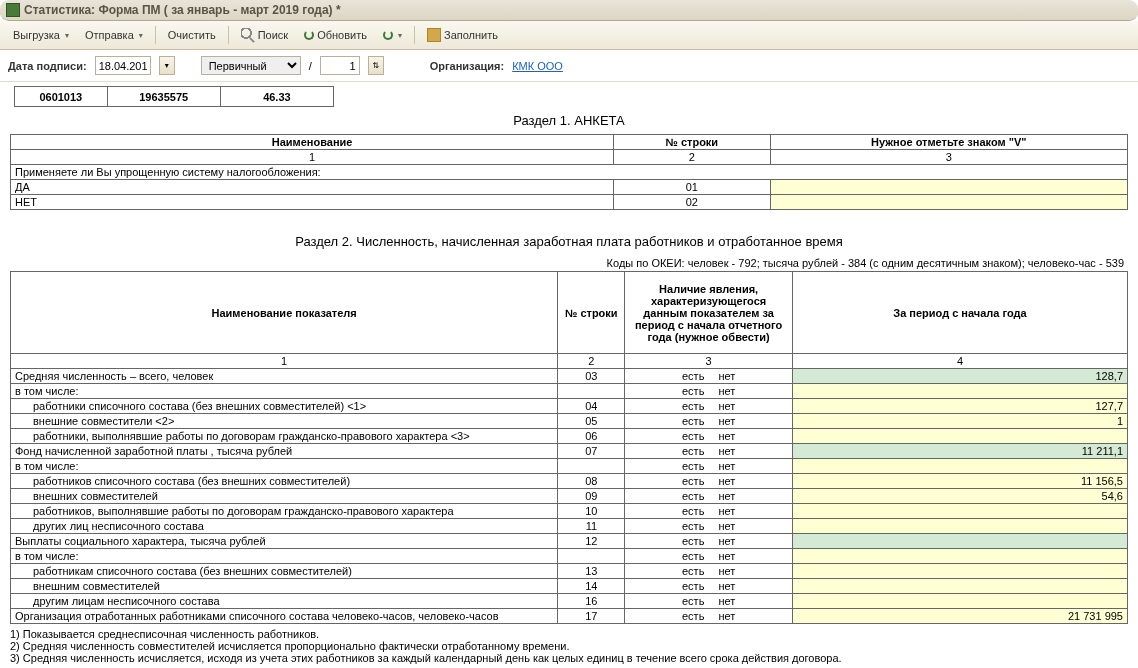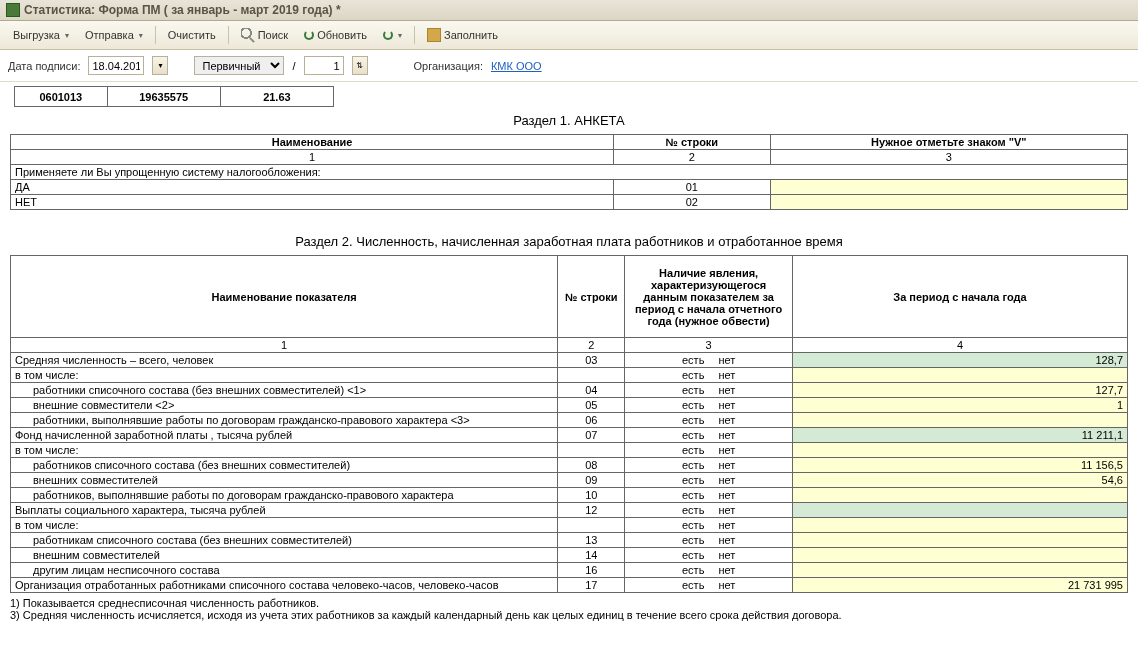--- a/index.html
+++ b/index.html
@@ -1,34 +1,34 @@
 <!DOCTYPE html>
 <html><head>
 <meta charset="utf-8">
 <style>
 * { box-sizing: border-box; margin: 0; padding: 0; }
 body { font-family: Arial, sans-serif; font-size: 11px; background: #fff; width: 1138px; }
-.titlebar { background: linear-gradient(#e8e4d8, #dcd6c4); border-bottom: 1px solid #b0a88f; padding: 3px 6px; display: flex; align-items: center; gap: 4px; }
+.titlebar { background: linear-gradient(#e8e4d8, #dcd6c4); border-bottom: 1px solid #b0a88f; padding: 3px 6px; display: flex; align-items: center; gap: 4px; border-radius: 9px; }
 .titlebar-icon { width: 14px; height: 14px; background: #4a7a3a; border: 1px solid #2a5a1a; display: inline-block; }
 .titlebar-text { font-weight: bold; color: #5a5442; font-size: 12px; }
 .toolbar { background: linear-gradient(#faf8f0, #ede8d8); border-bottom: 1px solid #c8c0a8; padding: 4px 6px; display: flex; align-items: center; gap: 2px; }
 .tb-btn { padding: 2px 6px; color: #333; cursor: pointer; border: 1px solid transparent; display: flex; align-items: center; gap: 3px; }
 .tb-sep { width: 1px; height: 18px; background: #c8c0a8; margin: 0 3px; }
 .tb-dd::after { content: "▾"; font-size: 8px; margin-left: 2px; color: #666; }
 .icon-sm { width: 14px; height: 14px; display: inline-block; }
 .icon-search { background: radial-gradient(circle at 35% 35%, transparent 4px, #888 4px, #888 6px, transparent 6px); position: relative; }
 .icon-search::after { content: ""; position: absolute; width: 6px; height: 2px; background: #888; transform: rotate(45deg); bottom: 1px; right: 0; }
 .icon-refresh { border: 2px solid #3a7a3a; border-radius: 50%; border-top-color: transparent; width: 10px; height: 10px; }
 .icon-fill { background: #d4a84a; border: 1px solid #a8842a; }
 .paramrow { background: #fff; padding: 6px 8px; display: flex; align-items: center; gap: 8px; border-bottom: 1px solid #e0dcc8; }
-.param-label { color: #333; }
+.param-label { color: #333; font-weight: bold; }
 .param-input { border: 1px solid #b8b098; padding: 1px 3px; font-size: 11px; height: 19px; background: #fff; }
 .param-input.date { width: 56px; }
 .param-dd-btn { width: 16px; height: 19px; border: 1px solid #b8b098; background: linear-gradient(#f8f4e8,#e8e0c8); font-size: 8px; cursor: pointer; }
-.param-select { border: 1px solid #b8b098; padding: 1px 3px; font-size: 11px; height: 19px; width: 90px; }
+.param-select { border: 1px solid #b8b098; padding: 1px 3px; font-size: 11px; height: 19px; width: 100px; }
 .param-num { width: 40px; text-align: right; }
 .link-blue { color: #2060c0; text-decoration: underline; cursor: pointer; }
 .content { padding: 4px 10px; }
 table.data { border-collapse: collapse; width: 100%; }
 table.data td, table.data th { border: 1px solid #666; padding: 1px 4px; font-size: 11px; vertical-align: middle; background: #fff; }
 .codes-row td { text-align: center; font-weight: bold; background: #fff; height: 20px; }
 .section-title { text-align: center; font-weight: normal; font-size: 13px; padding: 6px 0; }
 .hdr-cell { text-align: center; background: #fff; font-weight: bold; }
 .num-cell { text-align: center; }
 .yellow-cell { background: #ffffd4 !important; }
@@ -91,21 +91,21 @@
   <span class="link-blue">КМК ООО</span>
 </div>
 
 <div class="content">
 
   <table class="data" style="width:320px;margin-left:4px">
     <tbody>
         <tr class="codes-row">
       <td style="width:90px">0601013</td>
       <td style="width:110px">19635575</td>
-      <td style="width:110px">21.63</td>
+      <td style="width:110px">46.33</td>
     </tr>
   </tbody>
     </table>
 
   <div class="section-title">Раздел 1. АНКЕТА</div>
 
   <table class="data">
     <tbody>
         <tr>
       <td class="hdr-cell" style="width:54%">Наименование</td>
@@ -127,20 +127,21 @@
     </tr>
     <tr>
       <td>НЕТ</td>
       <td class="num-cell">02</td>
       <td class="yellow-cell"></td>
     </tr>
   </tbody>
     </table>
 
   <div class="section-title" style="margin-top:18px">Раздел 2. Численность,  начисленная  заработная  плата  работников и отработанное время</div>
+  <div class="okei-note">Коды по ОКЕИ: человек - 792; тысяча рублей - 384 (с одним десятичным знаком); человеко-час - 539</div>
 
   <table class="data">
     <tbody>
         <tr>
       <td class="hdr-cell" style="width:49%;height:82px">Наименование показателя</td>
       <td class="hdr-cell" style="width:6%">№ строки</td>
       <td class="hdr-cell" style="width:15%">Наличие явления, характеризующегося данным показателем за период  с начала отчетного года (нужное обвести)</td>
       <td class="hdr-cell">За период с начала года</td>
     </tr>
     <tr>
@@ -255,20 +256,31 @@
           <td class="num-cell">10</td>
           <td>
             <div class="est-net">
               <span>есть</span>
               <span>нет</span>
             </div>
           </td>
           <td class="val-cell yellow-cell"></td>
         </tr>
         <tr>
+          <td class="indent1">других лиц несписочного состава</td>
+          <td class="num-cell">11</td>
+          <td>
+            <div class="est-net">
+              <span>есть</span>
+              <span>нет</span>
+            </div>
+          </td>
+          <td class="val-cell yellow-cell"></td>
+        </tr>
+        <tr>
           <td>Выплаты социального характера, тысяча рублей</td>
           <td class="num-cell">12</td>
           <td>
             <div class="est-net">
               <span>есть</span>
               <span>нет</span>
             </div>
           </td>
           <td class="val-cell green-cell"></td>
         </tr>
@@ -325,16 +337,17 @@
               <span>нет</span>
             </div>
           </td>
           <td class="val-cell yellow-cell">21 731 995</td>
         </tr>
       </tbody>
   </table>
 
   <div class="notes">
     <div>1) Показывается среднесписочная численность работников.</div>
+    <div>2) Средняя численность совместителей исчисляется пропорционально фактически отработанному времени.</div>
     <div>3) Средняя численность исчисляется, исходя из учета этих работников за каждый календарный день как целых единиц в течение всего срока действия договора.</div>
   </div>
 
 </div>
 
 </body></html>

